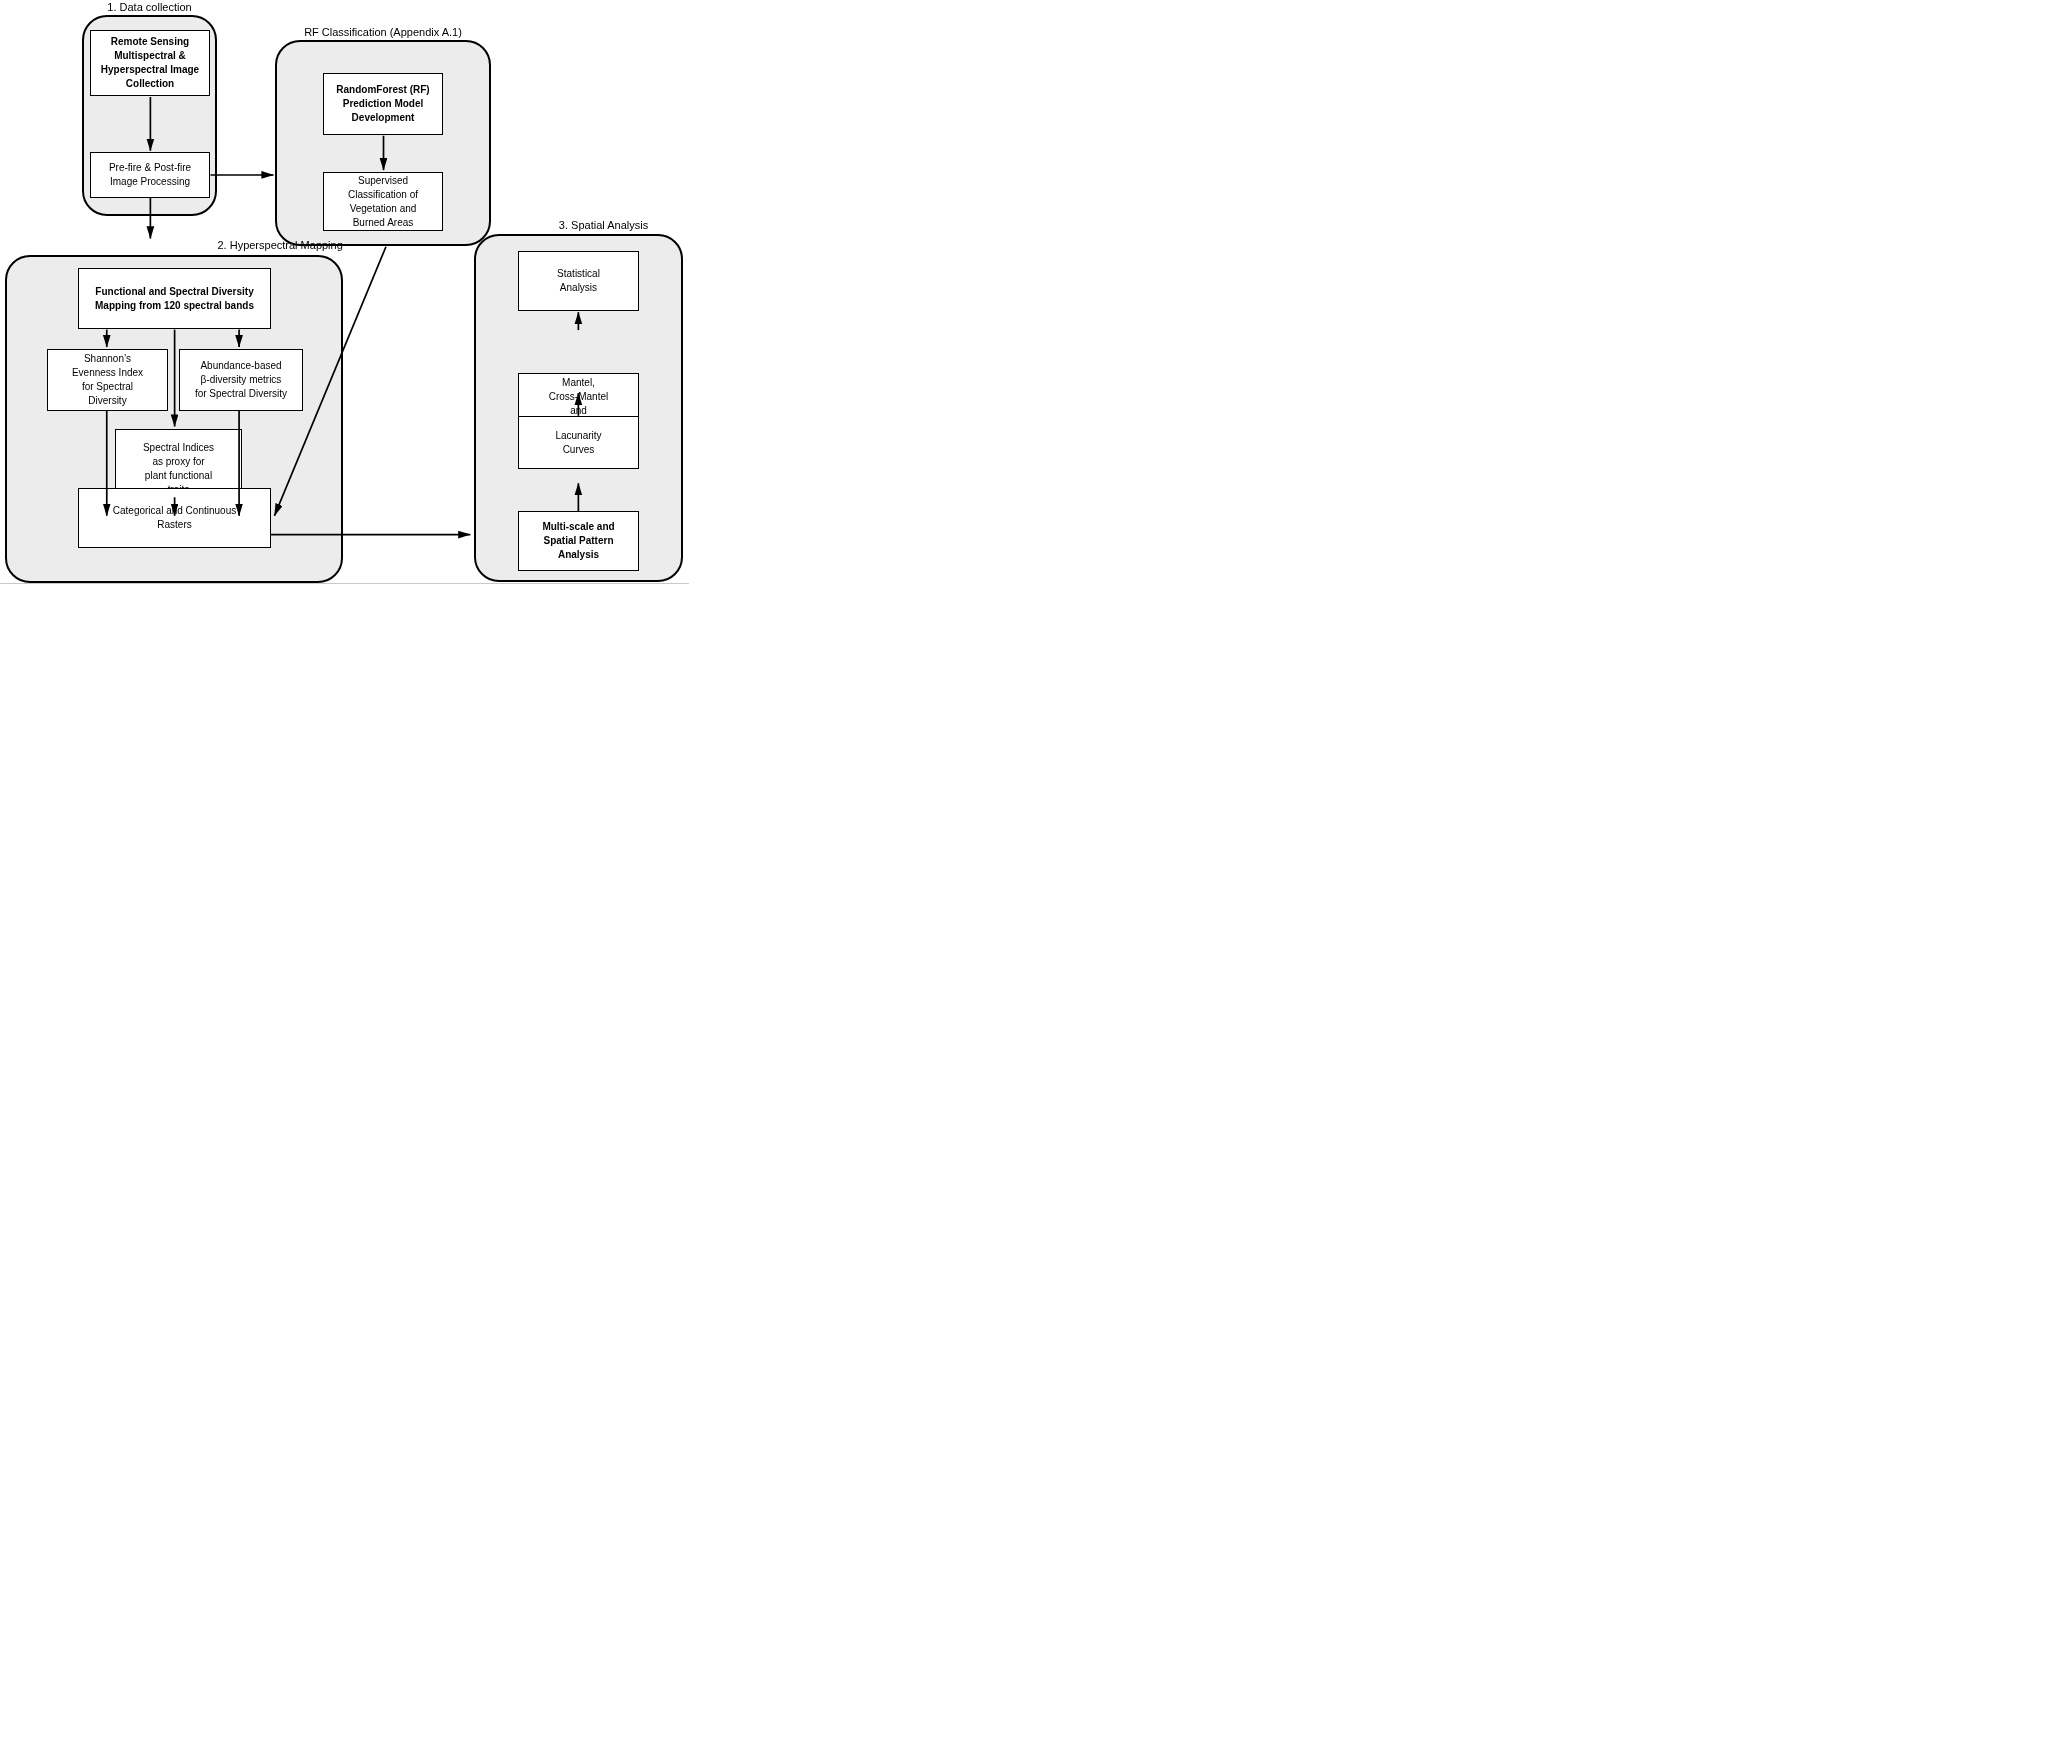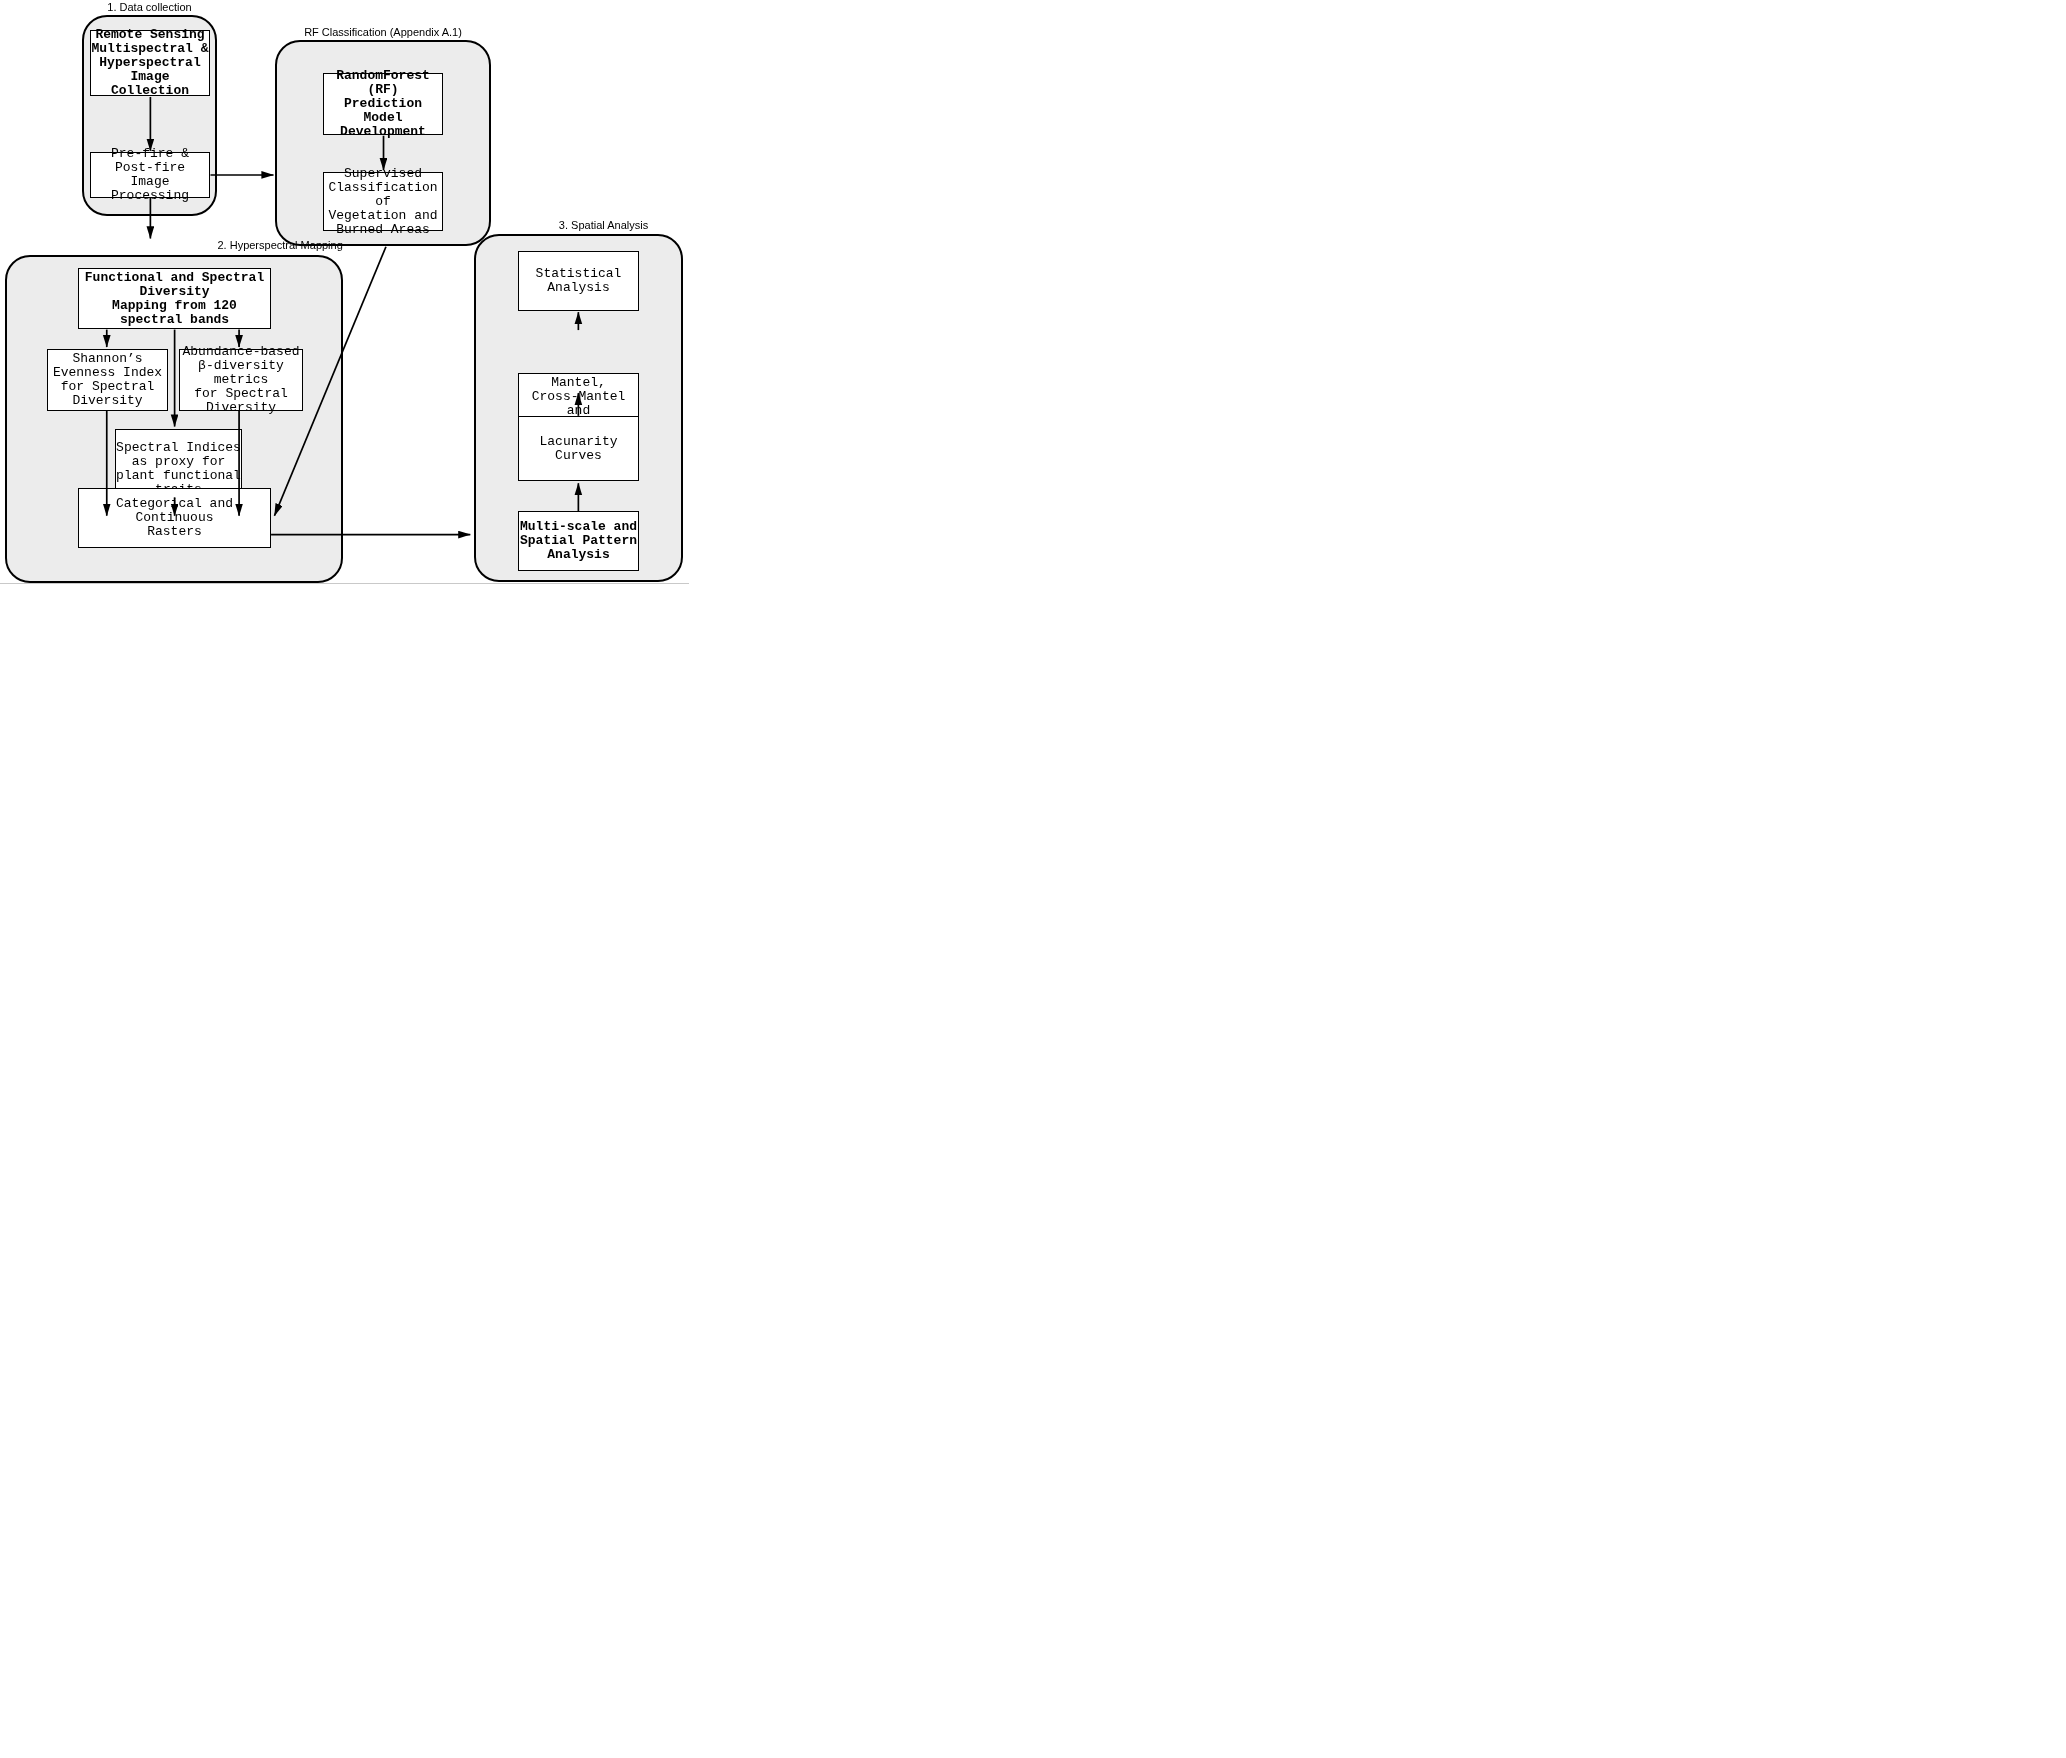--- a/index.html
+++ b/index.html
@@ -34,23 +34,22 @@
     background: #ffffff;
     border: 1.9px solid #000;
     display: flex;
     align-items: center;
     justify-content: center;
     text-align: center;
     z-index: 2;
   }
   .node span {
     white-space: pre-line;
-    font-size: 13px;
+    font-size: 10px;
     line-height: 14px;
-    font-family: Liberation Mono, monospace;
   }
   .node.bold span { font-weight: bold; }
   svg.arrows {
     position: absolute;
     left: 0; top: 0;
     z-index: 3;
     pointer-events: none;
   }
   line.conn { stroke: #000; stroke-width: 3.5; }
   .bottom-rule {
@@ -132,21 +131,21 @@
   <div class="node" style="left:518px; top:251px; width:121px; height:60px;">
     <span>Statistical
 Analysis</span>
   </div>
   <div class="node" style="left:518px; top:330px; width:121px; height:61px;margin-top:43px;">
     <span>Mantel,
 Cross-Mantel
 and
 Partial-Mantel</span>
   </div>
-  <div class="node" style="left:518px; top:416px; width:121px; height:65px;">
+  <div class="node" style="left:518px; top:416px; width:121px; height:53px;">
     <span>Lacunarity
 Curves</span>
   </div>
   <div class="node bold" style="left:518px; top:511px; width:121px; height:60px;">
     <span>Multi-scale and
 Spatial Pattern
 Analysis</span>
   </div>
 
   <svg class="arrows" width="689" height="586" viewBox="0 0 1421 1209">

